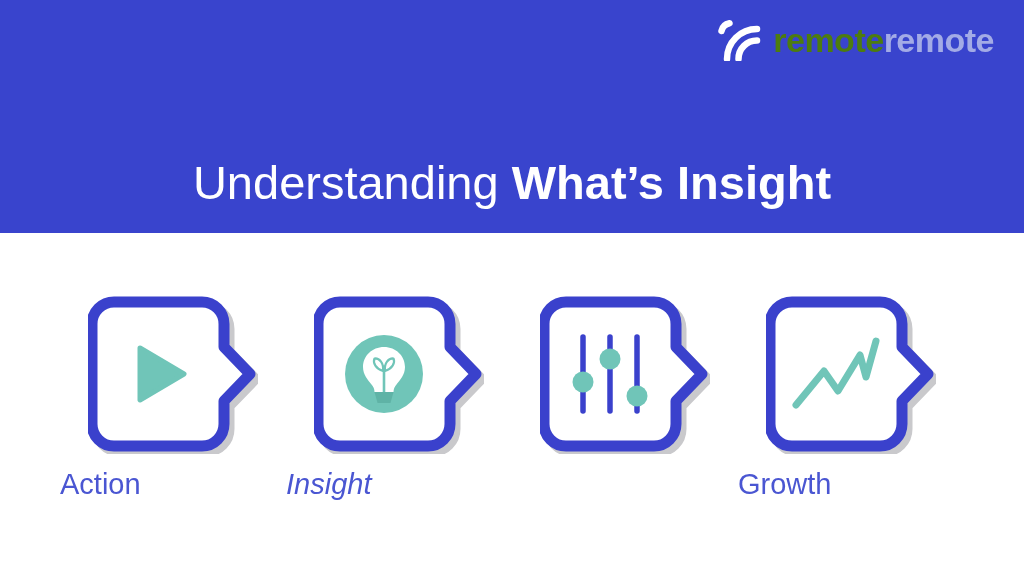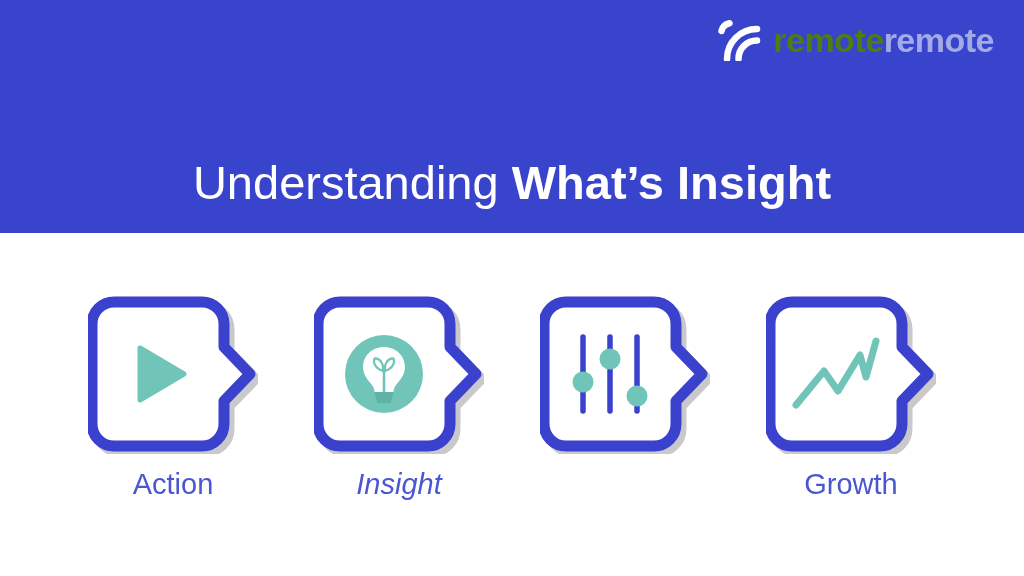--- a/index.html
+++ b/index.html
@@ -107,21 +107,20 @@
     display: flex;
     align-items: center;
     justify-content: center;
   }
 
   .card-label {
     position: absolute;
     left: 0;
     top: 172px;
     width: 226px;
-    text-align: center;
     color: #4a56d2;
     font-size: 29px;
     font-weight: 400;
     line-height: 36px;
     white-space: nowrap;
   }
 </style>
 </head>
 <body>
 

